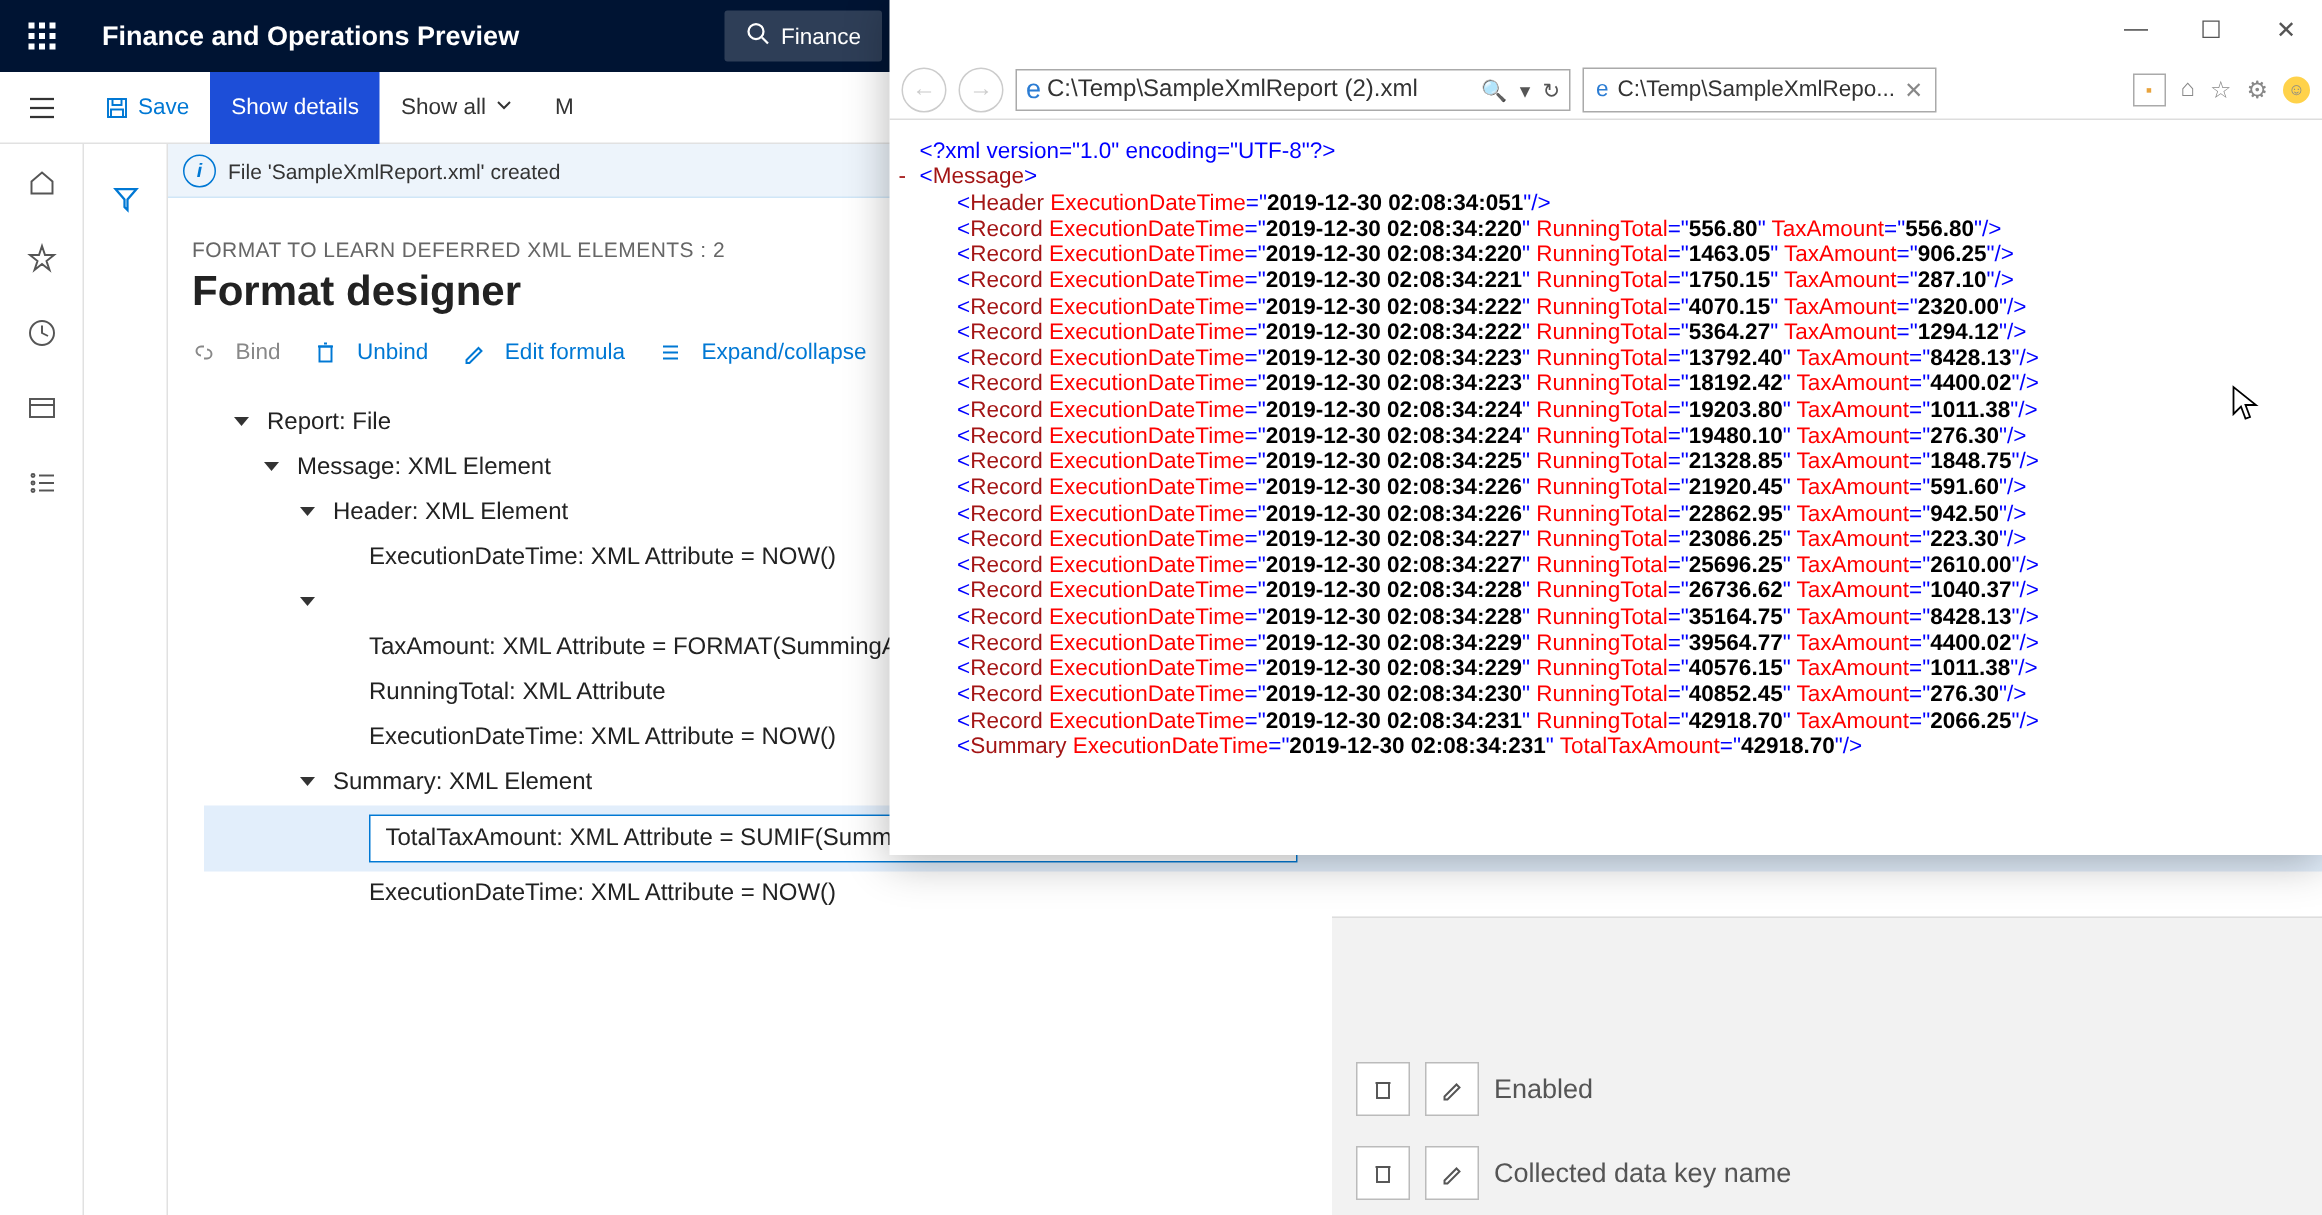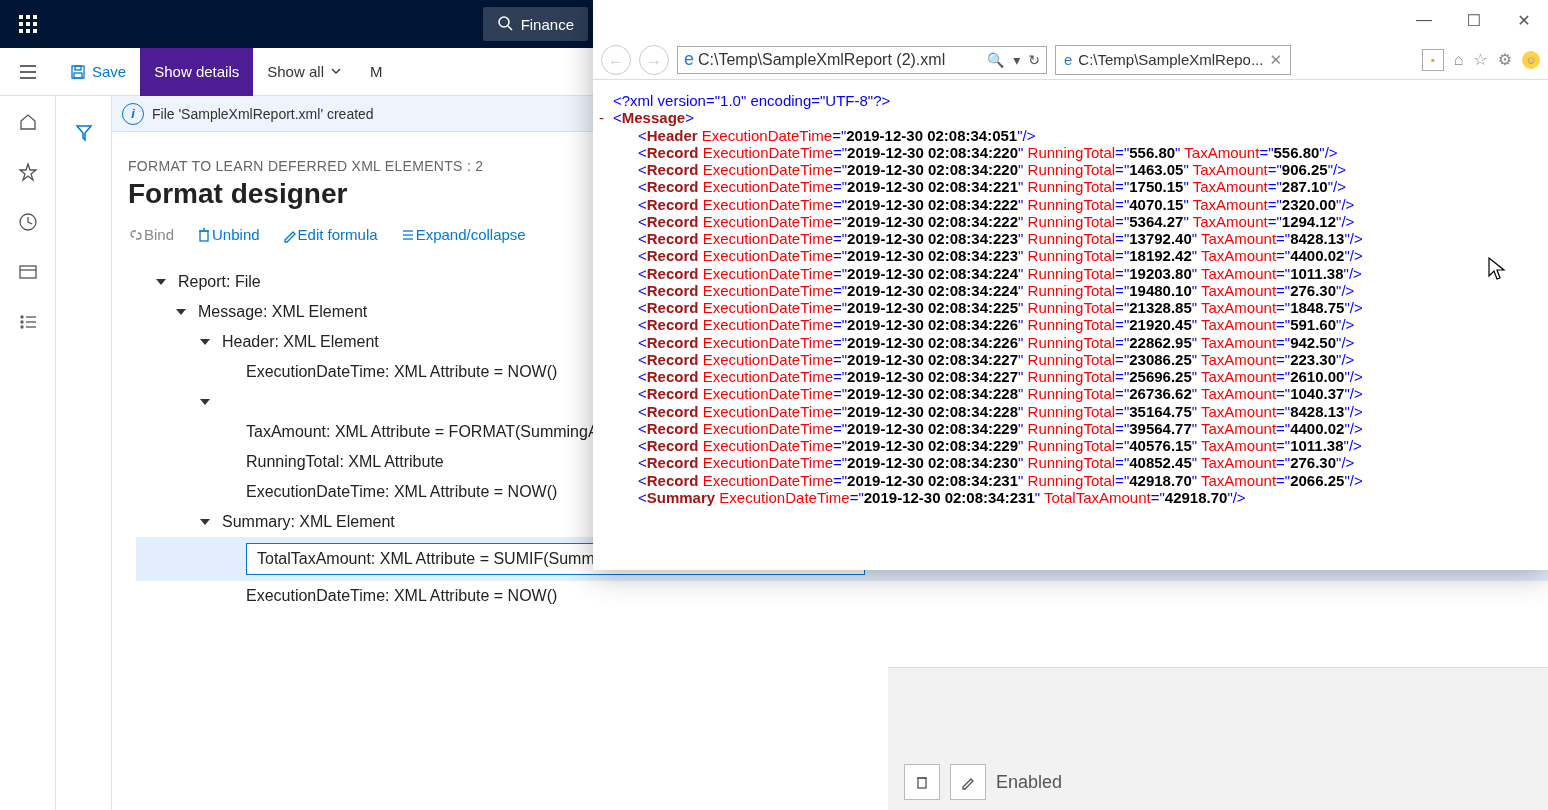--- a/index.html
+++ b/index.html
@@ -14,42 +14,42 @@
 .search-pill { margin-left: auto; margin-right: 960px; background: rgba(255,255,255,.18); height: 34px; border-radius: 2px; display: flex; align-items: center; padding: 0 14px; color: #fff; font-size: 15px; }
 .search-pill .mg { margin-right: 8px; }
 
 
 .cmdbar { height: 48px; background: #fff; border-bottom: 1px solid #e1e1e1; display: flex; align-items: center; }
 .hamburger { width: 56px; display: flex; align-items: center; justify-content: center; cursor: pointer; }
 .hamburger svg { width: 20px; height: 20px; }
 .cmdbtn { height: 48px; display: flex; align-items: center; padding: 0 14px; color: #333; font-size: 15px; cursor: pointer; }
 .cmdbtn.save { color: #0078d4; }
 .cmdbtn.save svg { margin-right: 6px; }
-.cmdbtn.primary { background: #4c1d95; color: #fff; }
+.cmdbtn.primary { background: #1d4ed8; color: #fff; }
 .chev { margin-left: 6px; }
 
 
 .infobar { height: 36px; background: #edf4fb; display: flex; align-items: center; padding-left: 10px; color: #333; font-size: 14px; border-bottom: 1px solid #d0e6f7; }
 .infobar .ic { width: 22px; height: 22px; border: 1.5px solid #0078d4; border-radius: 50%; display: flex; align-items: center; justify-content: center; color: #0078d4; font-style: italic; font-weight: bold; font-size: 13px; margin-right: 8px; }
 
 
 .leftrail { position: absolute; left: 0; top: 96px; width: 56px; bottom: 0; background: #fff; border-right: 1px solid #e1e1e1; display: flex; flex-direction: column; align-items: center; padding-top: 14px; gap: 26px; color: #555; }
 .leftrail .ritem { width: 24px; height: 24px; display: flex; align-items: center; justify-content: center; cursor: pointer; }
 
 
 .main { position: absolute; left: 56px; top: 96px; right: 0; bottom: 0; background: #f5f5f5; display: flex; }
 .funnelcol { width: 56px; background: #fff; border-right: 1px solid #e1e1e1; padding-top: 28px; display: flex; justify-content: center; }
 .funnelcol svg { color: #0078d4; }
 
 .designer { flex: 1; background: #fff; position: relative; padding: 0; overflow: hidden; }
 .crumb { padding: 26px 0 0 16px; font-size: 14px; color: #666; letter-spacing: .3px; }
 .pagetitle { padding: 4px 0 0 16px; font-size: 28px; font-weight: 600; color: #222; }
 .toolbar2 { padding: 16px 0 0 16px; display: flex; gap: 22px; font-size: 15px; color: #0078d4; }
 .toolbar2 .grey { color: #888; }
-.toolbar2 span { display: flex; align-items: center; gap: 0; cursor: pointer; }
+.toolbar2 span { display: flex; align-items: center; gap: 13px; cursor: pointer; }
 
 .tree { padding: 24px 0 0 24px; font-size: 16px; color: #222; }
 .tnode { display: flex; align-items: center; padding: 6px 0; }
 .tcaret { width: 14px; margin-right: 8px; }
 .tcaret svg { width: 10px; height: 10px; }
 .tnode.sel { background: #e2eefb; }
 .tnode.sel .lbl { border: 1px solid #0078d4; background: #fff; padding: 6px 10px; }
 .ind1 { padding-left: 20px; } .ind2 { padding-left: 40px; } .ind3 { padding-left: 64px; } .ind4 { padding-left: 88px; }
 
 
@@ -70,21 +70,21 @@
 .addr .tools { margin-left: auto; display: flex; gap: 8px; color: #555; font-size: 14px; align-items: center; }
 .tab { height: 30px; border: 1px solid #aaa; display: flex; align-items: center; padding: 0 8px; font-size: 15px; color: #333; gap: 6px; max-width: 270px; }
 .tab .x { color: #888; }
 .barend { margin-left: auto; display: flex; gap: 10px; color: #888; align-items: center; }
 .barend .sq { width: 22px; height: 22px; border: 1px solid #aaa; display: flex; align-items: center; justify-content: center; font-size: 12px; }
 .smiley { width: 18px; height: 18px; border-radius: 50%; background: #ffd24a; display: flex; align-items: center; justify-content: center; font-size: 11px; }
 
 .xmlbody { flex: 1; overflow: auto; padding: 12px 0 0 20px; font-family: Consolas, monospace; font-size: 15px; line-height: 1.15; white-space: nowrap; }
 .xmlbody .dash { color: #a31515; position: absolute; margin-left: -14px; }
 .xdecl { color: #0000ff; }
-.tag { color: #a31515; font-weight: bold; }
+.tag { color: #a31515; }
 .attr { color: #ff0000; }
 .val { color: #000; font-weight: bold; }
 .blueq { color: #0000ff; }
 .brkt { color: #0000ff; }
 
 .cursor-arrow { position: absolute; left: 1487px; top: 256px; font-size: 22px; color: #000; z-index: 60; pointer-events: none; }
 </style>
 </head>
 <body>
 
@@ -95,20 +95,21 @@
         <span></span>
         <span></span>
         <span></span>
         <span></span>
         <span></span>
         <span></span>
         <span></span>
         <span></span>
       </div>
   </div>
+  <div class="app-title">Finance and Operations Preview</div>
   <div class="search-pill">
     <span class="mg">
       <svg width="16" height="16" viewBox="0 0 16 16" fill="none" stroke="white" stroke-width="1.5">
           <circle cx="7" cy="7" r="5"></circle>
           <line x1="11" y1="11" x2="15" y2="15"></line>
         </svg>
     </span>
     <span>Finance</span>
   </div>
 </div>
@@ -292,20 +293,34 @@
               <rect x="4" y="4" width="8" height="10"></rect>
               <line x1="3" y1="4" x2="13" y2="4"></line>
             </svg>
           </div>
         <div class="sqbtn">
             <svg width="16" height="16" viewBox="0 0 16 16" fill="none" stroke="#555" stroke-width="1.3">
               <path d="M3 13l8-8 2 2-8 8H3z"></path>
             </svg>
           </div>
         <div class="proplabel">Enabled</div>
+      </div>
+      <div class="proprow">
+        <div class="sqbtn">
+            <svg width="16" height="16" viewBox="0 0 16 16" fill="none" stroke="#555" stroke-width="1.3">
+              <rect x="4" y="4" width="8" height="10"></rect>
+              <line x1="3" y1="4" x2="13" y2="4"></line>
+            </svg>
+          </div>
+        <div class="sqbtn">
+            <svg width="16" height="16" viewBox="0 0 16 16" fill="none" stroke="#555" stroke-width="1.3">
+              <path d="M3 13l8-8 2 2-8 8H3z"></path>
+            </svg>
+          </div>
+        <div class="proplabel">Collected data key name</div>
       </div>
     </div>
   </div>
 </div>
 
 <div class="iewin">
   <div class="bar1">
     <span class="winbtn">—</span>
     <span class="winbtn">☐</span>
     <span class="winbtn">✕</span>

